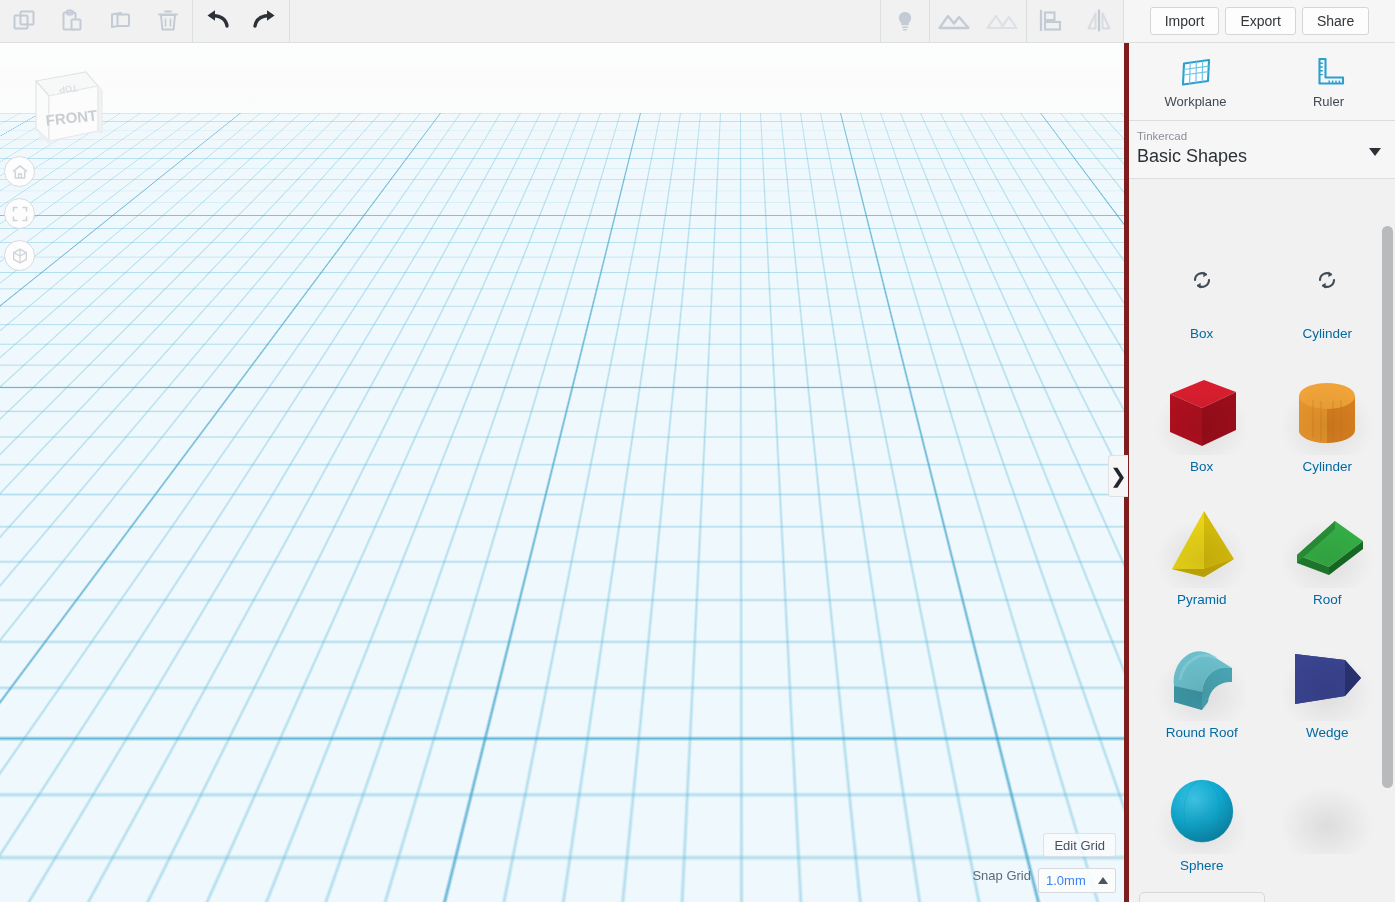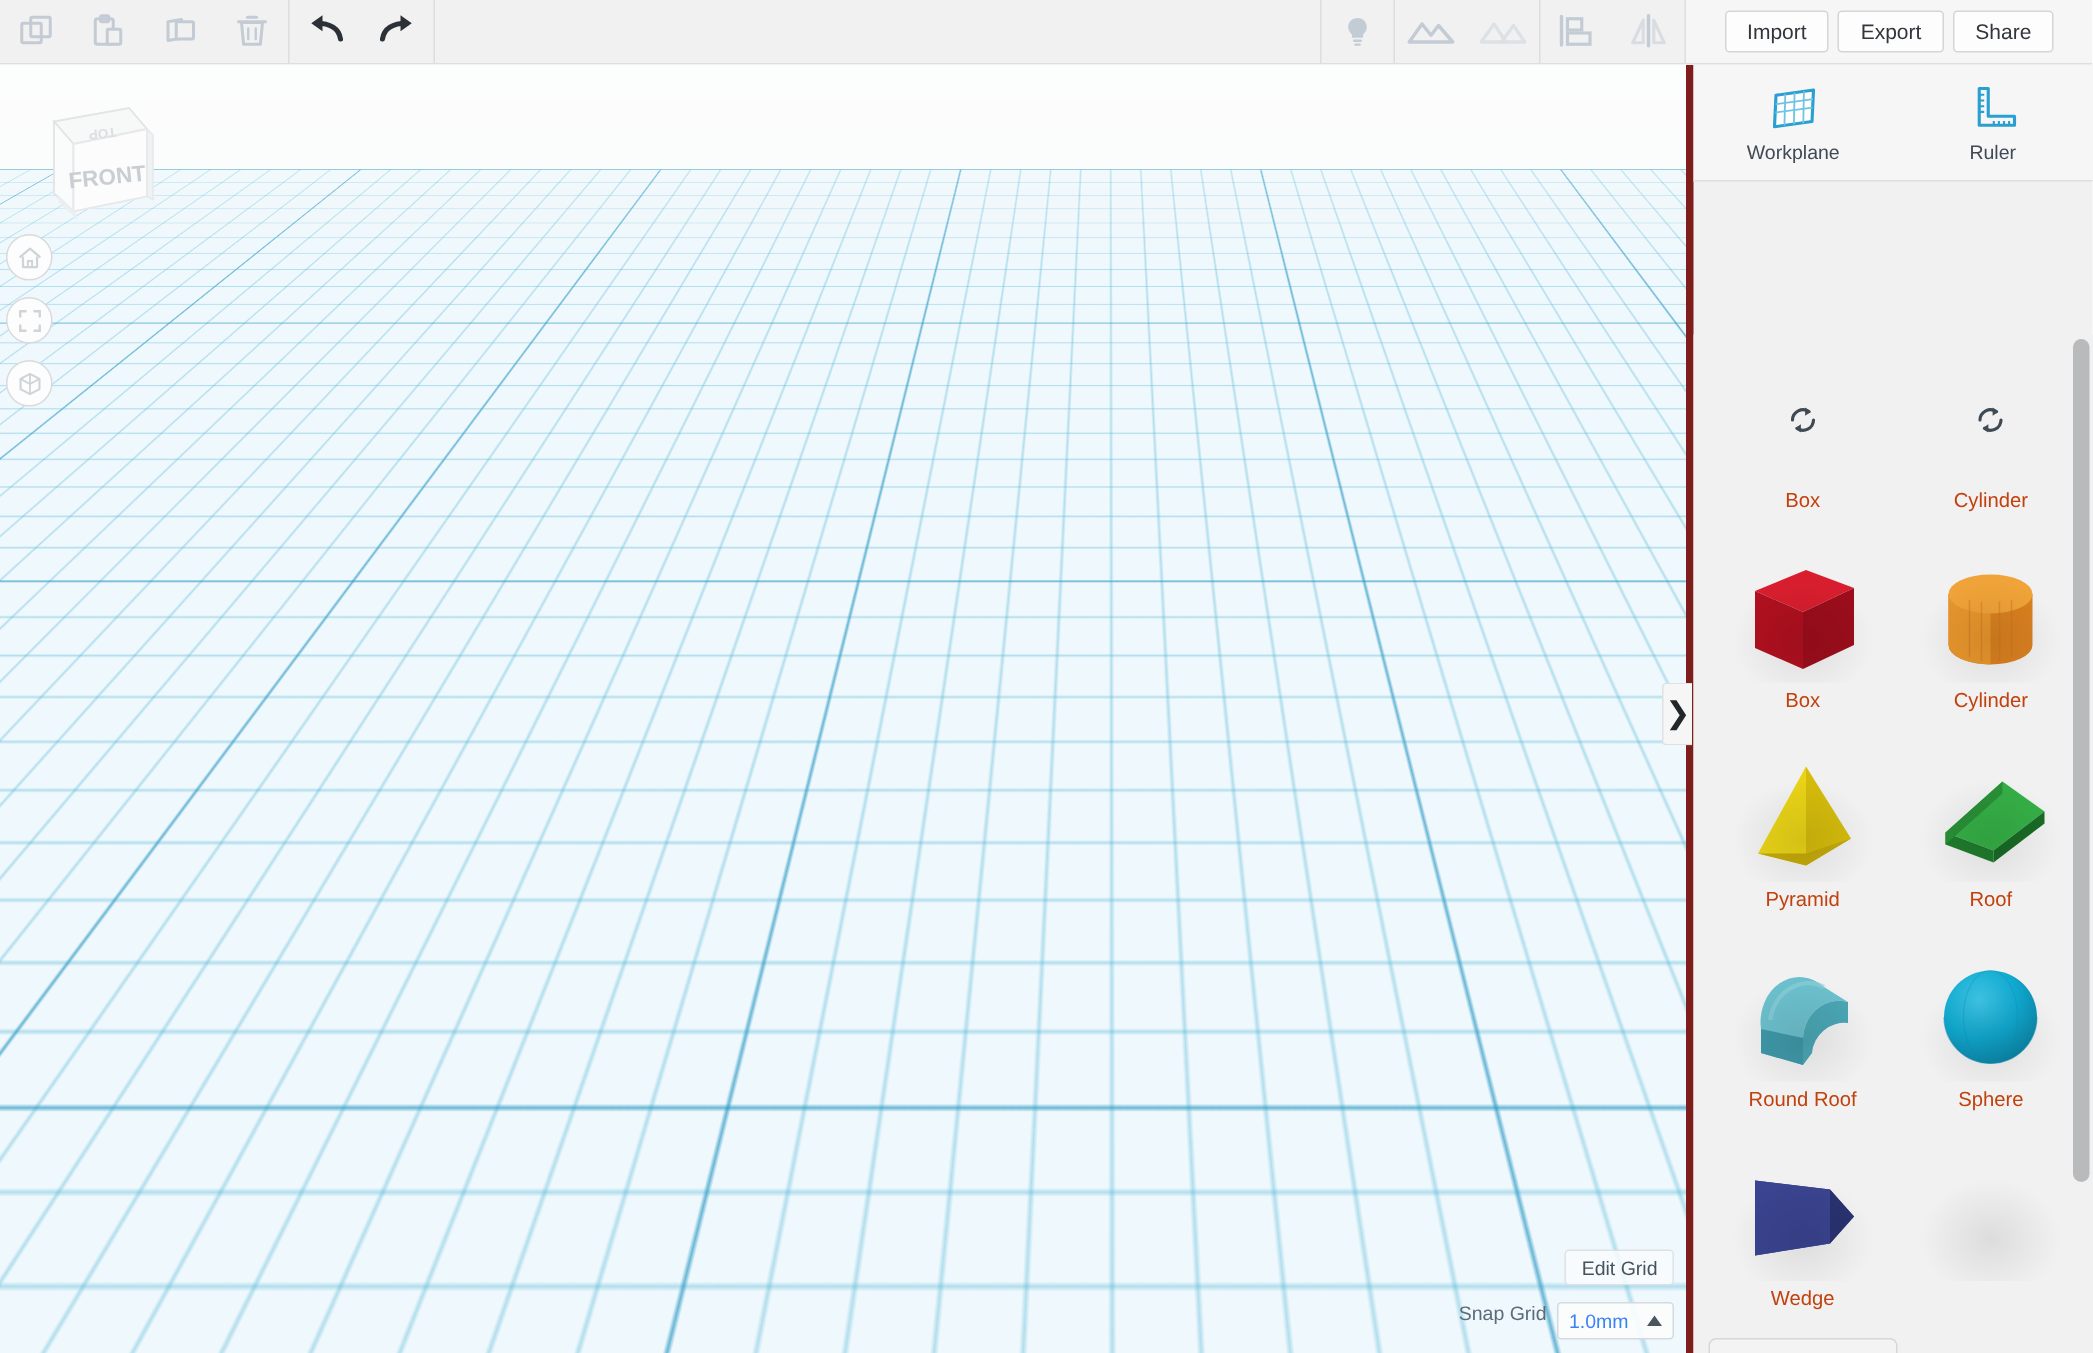--- a/index.html
+++ b/index.html
@@ -107,21 +107,21 @@
     border-radius: 5px;
     position: relative;
   }
   .shape-cell.selected { border-color: #d5d7da; background: #f3f3f4; }
   .shape-thumb {
     width: 110px; height: 92px;
     display: flex; align-items: center; justify-content: center;
     position: relative;
   }
   .shape-name {
-    font-size: 13.5px; color: #c2410c;
+    font-size: 13.5px; color: #0369a1;
     text-align: center;
   }
   .spin-icon { color: #3f4a54; }
 
   
   .thumb-glow::before {
     content: ""; position: absolute;
     left: 6px; top: 18px; right: 6px; bottom: 4px;
     background: radial-gradient(ellipse at 50% 60%, rgba(0,0,0,0.085) 0%, rgba(0,0,0,0.0) 68%);
     pointer-events: none;
@@ -429,20 +429,25 @@
       <div class="wp-item">
         <svg width="36" height="34" viewBox="0 0 36 34" fill="none">
           <path d="M8.5 4 L14.5 4 L14.5 22.5 L32 22.5 L32 28.5 L8.5 28.5 Z" stroke="#2a9fd0" stroke-width="2.1" stroke-linejoin="round"></path>
           <path d="M8.8 8.2 H11.8 M8.8 12 H11.8 M8.8 15.8 H11.8 M8.8 19.6 H11.8" stroke="#2a9fd0" stroke-width="1.4"></path>
           <path d="M18.2 25.6 V28.2 M21.6 25.6 V28.2 M25 25.6 V28.2 M28.4 25.6 V28.2" stroke="#2a9fd0" stroke-width="1.4"></path>
         </svg>
         <span class="wp-label">Ruler</span>
       </div>
     </div>
 
+    <div class="cat-row">
+      <div class="cat-small">Tinkercad</div>
+      <div class="cat-big">Basic Shapes</div>
+      <div class="cat-caret"></div>
+    </div>
 
     <div class="panel-scroll-track"></div>
 
     <div class="shape-scroll">
       <div class="shape-grid">
 
         <div class="shape-cell">
           <div class="shape-thumb">
             <svg width="22" height="22" viewBox="0 0 22 22" fill="none" class="spin-icon">
               <path d="M4 11 A7 7 0 0 1 15 5.4" stroke="#3f4a54" stroke-width="2.1" stroke-linecap="round"></path>
@@ -517,20 +522,31 @@
             <svg width="96" height="86" viewBox="0 0 96 86">
               <path d="M20 66 L20 50 A26 30 0 0 1 62 22 L78 32 A24 26 0 0 0 48 56 L48 74 Z" fill="#6cc0cd"></path>
               <path d="M20 66 L48 74 L48 56 L20 50 Z" fill="#3f98a8"></path>
               <path d="M48 74 L48 56 A24 26 0 0 1 78 32 L78 46 A22 22 0 0 0 54 66 Z" fill="#4aa6b4"></path>
               <path d="M26 44 A26 30 0 0 1 62 22" stroke="#8fd0d9" stroke-width="3" fill="none" opacity="0.6"></path>
             </svg>
           </div>
           <span class="shape-name">Round Roof</span>
         </div>
 
+
+        <div class="shape-cell">
+          <div class="shape-thumb thumb-glow">
+            <svg width="96" height="86" viewBox="0 0 96 86">
+              <path d="M16 18 L66 24 L82 42 L66 60 L16 68 Z" fill="#343d86"></path>
+              <path d="M66 24 L82 42 L66 60 Z" fill="#2a3270"></path>
+              <path d="M16 18 L66 24 L66 60 L16 68 Z" fill="#3a4490"></path>
+            </svg>
+          </div>
+          <span class="shape-name">Wedge</span>
+        </div>
 
         <div class="shape-cell">
           <div class="shape-thumb thumb-glow">
             <svg width="96" height="86" viewBox="0 0 96 86">
               <defs>
                 <radialGradient id="sphgrad" cx="38%" cy="32%" r="75%">
                   <stop offset="0%" stop-color="#3fc6e6"></stop>
                   <stop offset="55%" stop-color="#10a9d0"></stop>
                   <stop offset="100%" stop-color="#0b7fa0"></stop>
                 </radialGradient>
@@ -538,31 +554,20 @@
               <circle cx="48" cy="42" r="31" fill="url(#sphgrad)"></circle>
               <path d="M17 42 A31 31 0 0 0 79 42" stroke="#0d8fb2" stroke-width="0.8" fill="none" opacity="0.5"></path>
               <path d="M48 11 A18 31 0 0 0 48 73 A18 31 0 0 0 48 11" stroke="#0d8fb2" stroke-width="0.7" fill="none" opacity="0.35"></path>
             </svg>
           </div>
           <span class="shape-name">Sphere</span>
         </div>
 
         <div class="shape-cell">
           <div class="shape-thumb thumb-glow">
-            <svg width="96" height="86" viewBox="0 0 96 86">
-              <path d="M16 18 L66 24 L82 42 L66 60 L16 68 Z" fill="#343d86"></path>
-              <path d="M66 24 L82 42 L66 60 Z" fill="#2a3270"></path>
-              <path d="M16 18 L66 24 L66 60 L16 68 Z" fill="#3a4490"></path>
-            </svg>
-          </div>
-          <span class="shape-name">Wedge</span>
-        </div>
-
-        <div class="shape-cell">
-          <div class="shape-thumb thumb-glow">
             
           </div>
 
         </div>
 
         <div class="shape-cell selected">
           <div class="shape-thumb thumb-glow">
             
           </div>
 

